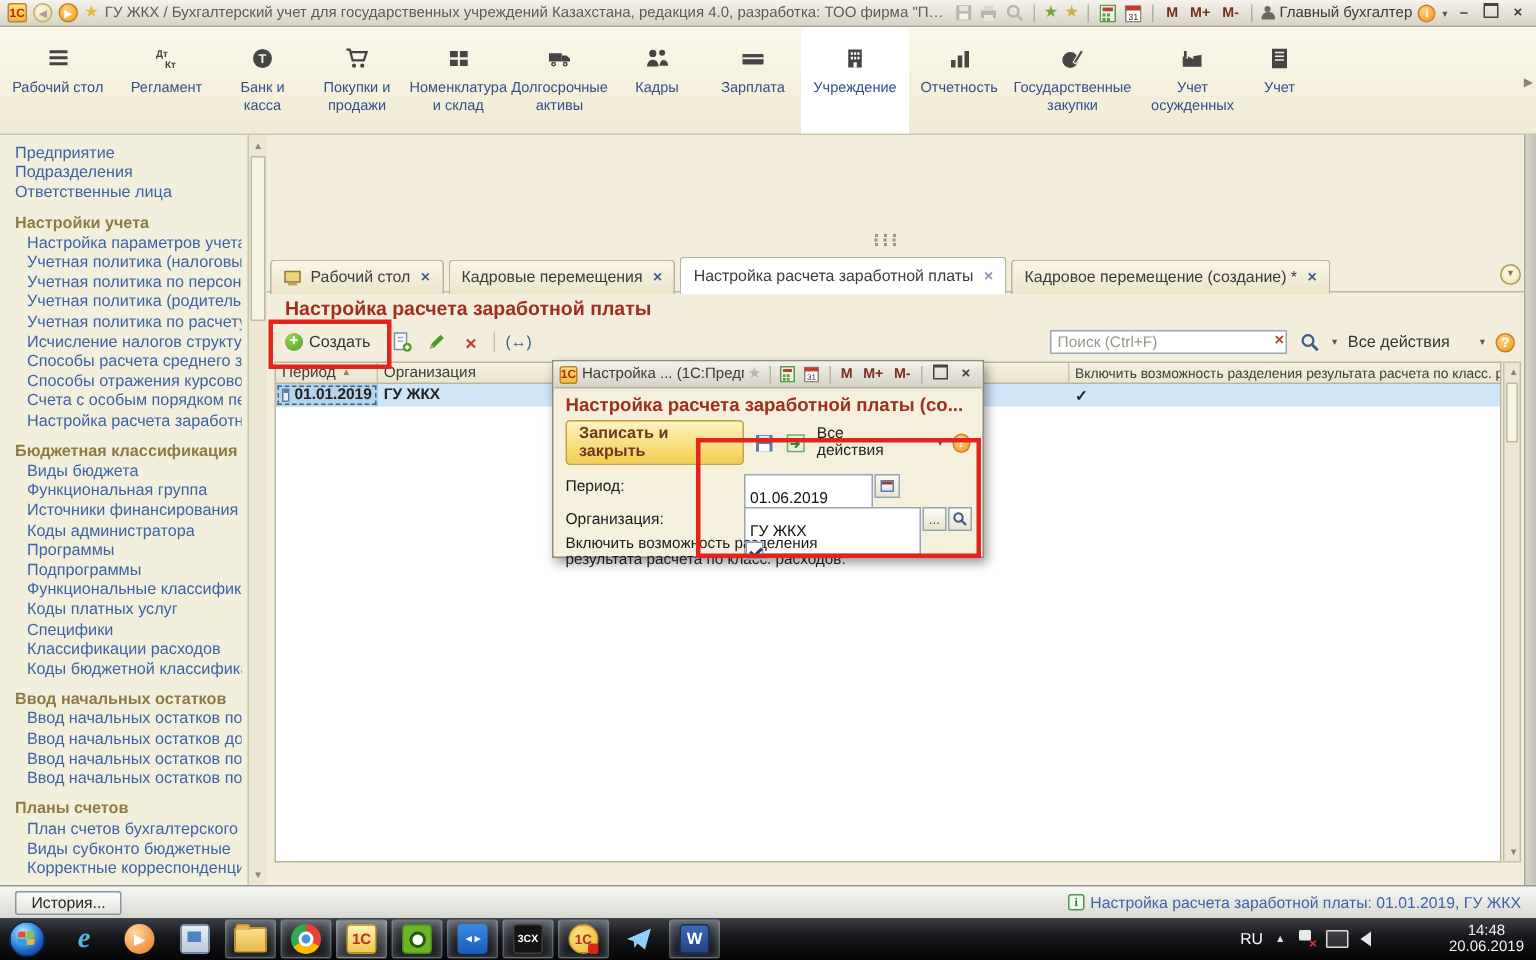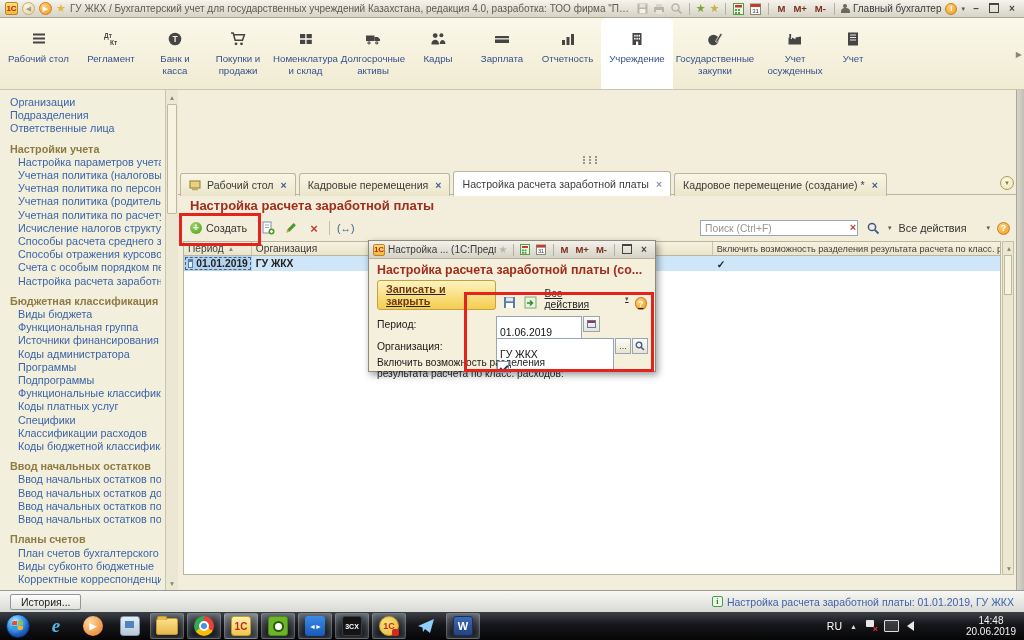--- a/index.html
+++ b/index.html
@@ -107,21 +107,21 @@
   .vscroll{position:absolute;left:824px;top:151px;width:12px;height:334px;background:#ece7d2;
     border:1px solid #c5bfa7;box-sizing:border-box;}
   .v-thumb{position:absolute;left:1px;top:13px;width:8px;height:40px;background:#f7f3e1;border:1px solid #bdb89e;box-sizing:border-box;}
   
   .dlg{position:absolute;left:368px;top:240px;width:288px;height:132px;z-index:40;background:#f4f0dc;
     border:1px solid #8e8a7c;box-shadow:2px 3px 7px rgba(0,0,0,.4);box-sizing:border-box;}
   .dlg-titlebar{height:18px;background:linear-gradient(#f3f1ea,#d5d2c5);border-bottom:1px solid #b5b1a2;
     display:flex;align-items:center;gap:3px;padding:0 4px;font-size:10px;color:#3a3a3a;box-sizing:border-box;}
   .dlg-title{flex:1;white-space:nowrap;overflow:hidden;}
   .dlg-heading{color:#a02e1d;font-weight:bold;font-size:12.4px;padding:4px 8px 1px;white-space:nowrap;overflow:hidden;}
-  .dlg-toolbar{display:flex;align-items:flex-end;gap:6px;padding:2px 8px;font-size:10.4px;text-decoration:underline;}
+  .dlg-toolbar{display:flex;align-items:center;gap:6px;padding:2px 8px;font-size:10.4px;}
   .btn-save{background:linear-gradient(#fdf3c0,#f5cd4e);border:1px solid #c2a23e;border-radius:3px;
     padding:2px 8px;font-weight:bold;color:#6b3a1e;font-size:10.8px;cursor:pointer;}
   .dlg-form{position:relative;height:69px;font-size:10.4px;color:#1a1a1a;padding-left:34px;}
   .flabel{position:absolute;left:8px;}
   .finput{position:absolute;height:32px;box-sizing:border-box;border:1px solid #97a5b5;background:#fff;
     font-size:10.4px;padding:0 3px;font-family:"Liberation Sans",sans-serif;color:#111;}
   .fbtn{position:absolute;height:16px;box-sizing:border-box;border:1px solid #97a5b5;
     background:linear-gradient(#fdfcf6,#e9e4d0);font-size:9px;display:flex;align-items:center;
     justify-content:center;cursor:pointer;color:#444;}
   .cal-glyph{width:9px;height:8px;background:linear-gradient(#fff,#dce4ee);border:1px solid #5a7ca8;position:relative;box-sizing:border-box;}
@@ -328,45 +328,45 @@
     </div>
     <div class="rsec" style="width:64px">
       <div class="ricon">
           <svg width="16" height="16">
             <rect x="1" y="5" width="14" height="7" rx="0.5"></rect>
             <rect x="1" y="7.2" width="14" height="1.3" fill="#f4efd9"></rect>
           </svg>
         </div>
       <div class="rlabel">Зарплата</div>
     </div>
-    <div class="rsec" style="width:67px">
-      <div class="ricon">
-          <svg width="16" height="16">
-            <rect x="2" y="9" width="3" height="5"></rect>
-            <rect x="6.5" y="6" width="3" height="8"></rect>
-            <rect x="11" y="3" width="3" height="11"></rect>
-          </svg>
-        </div>
-      <div class="rlabel">Отчетность</div>
-    </div>
     <div class="rsec active" style="width:72px">
       <div class="ricon">
           <svg width="16" height="16">
             <rect x="3.5" y="2" width="9" height="12"></rect>
             <rect x="5.2" y="3.8" width="1.4" height="1.8" fill="#fff"></rect>
             <rect x="7.4" y="3.8" width="1.4" height="1.8" fill="#fff"></rect>
             <rect x="9.6" y="3.8" width="1.4" height="1.8" fill="#fff"></rect>
             <rect x="5.2" y="6.8" width="1.4" height="1.8" fill="#fff"></rect>
             <rect x="7.4" y="6.8" width="1.4" height="1.8" fill="#fff"></rect>
             <rect x="9.6" y="6.8" width="1.4" height="1.8" fill="#fff"></rect>
             <rect x="7" y="10.5" width="2.2" height="3.5" fill="#fff"></rect>
           </svg>
         </div>
       <div class="rlabel">Учреждение</div>
     </div>
+    <div class="rsec" style="width:67px">
+      <div class="ricon">
+          <svg width="16" height="16">
+            <rect x="2" y="9" width="3" height="5"></rect>
+            <rect x="6.5" y="6" width="3" height="8"></rect>
+            <rect x="11" y="3" width="3" height="11"></rect>
+          </svg>
+        </div>
+      <div class="rlabel">Отчетность</div>
+    </div>
     <div class="rsec" style="width:84px">
       <div class="ricon">
           <svg width="16" height="16">
             <circle cx="6.5" cy="9" r="5.3"></circle>
             <path d="M8.5 10.5 L13.5 2.2 L15.3 3.4 L10.3 11.6 Z" stroke="#f4efd9" stroke-width="0.8"></path>
           </svg>
         </div>
       <div class="rlabel">Государственные закупки</div>
     </div>
     <div class="rsec" style="width:76px">
@@ -386,21 +386,21 @@
             <rect x="5" y="6" width="6" height="1" fill="#f4efd9"></rect>
             <rect x="5" y="8.5" width="6" height="1" fill="#f4efd9"></rect>
           </svg>
         </div>
       <div class="rlabel">Учет</div>
     </div>
   </div>
   <div class="ribbon-more">▶</div>
 
   <div class="sidebar">
-    <div class="sb-item">Организации</div>
+    <div class="sb-item">Предприятие</div>
     <div class="sb-item">Подразделения</div>
     <div class="sb-item">Ответственные лица</div>
     <div class="sb-header">Настройки учета</div>
     <div class="sb-item indent">Настройка параметров учета</div>
     <div class="sb-item indent">Учетная политика (налоговый учет)</div>
     <div class="sb-item indent">Учетная политика по персоналу о...</div>
     <div class="sb-item indent">Учетная политика (родительская ...</div>
     <div class="sb-item indent">Учетная политика по расчету ночн...</div>
     <div class="sb-item indent">Исчисление налогов структурных ...</div>
     <div class="sb-item indent">Способы расчета среднего зараб...</div>

